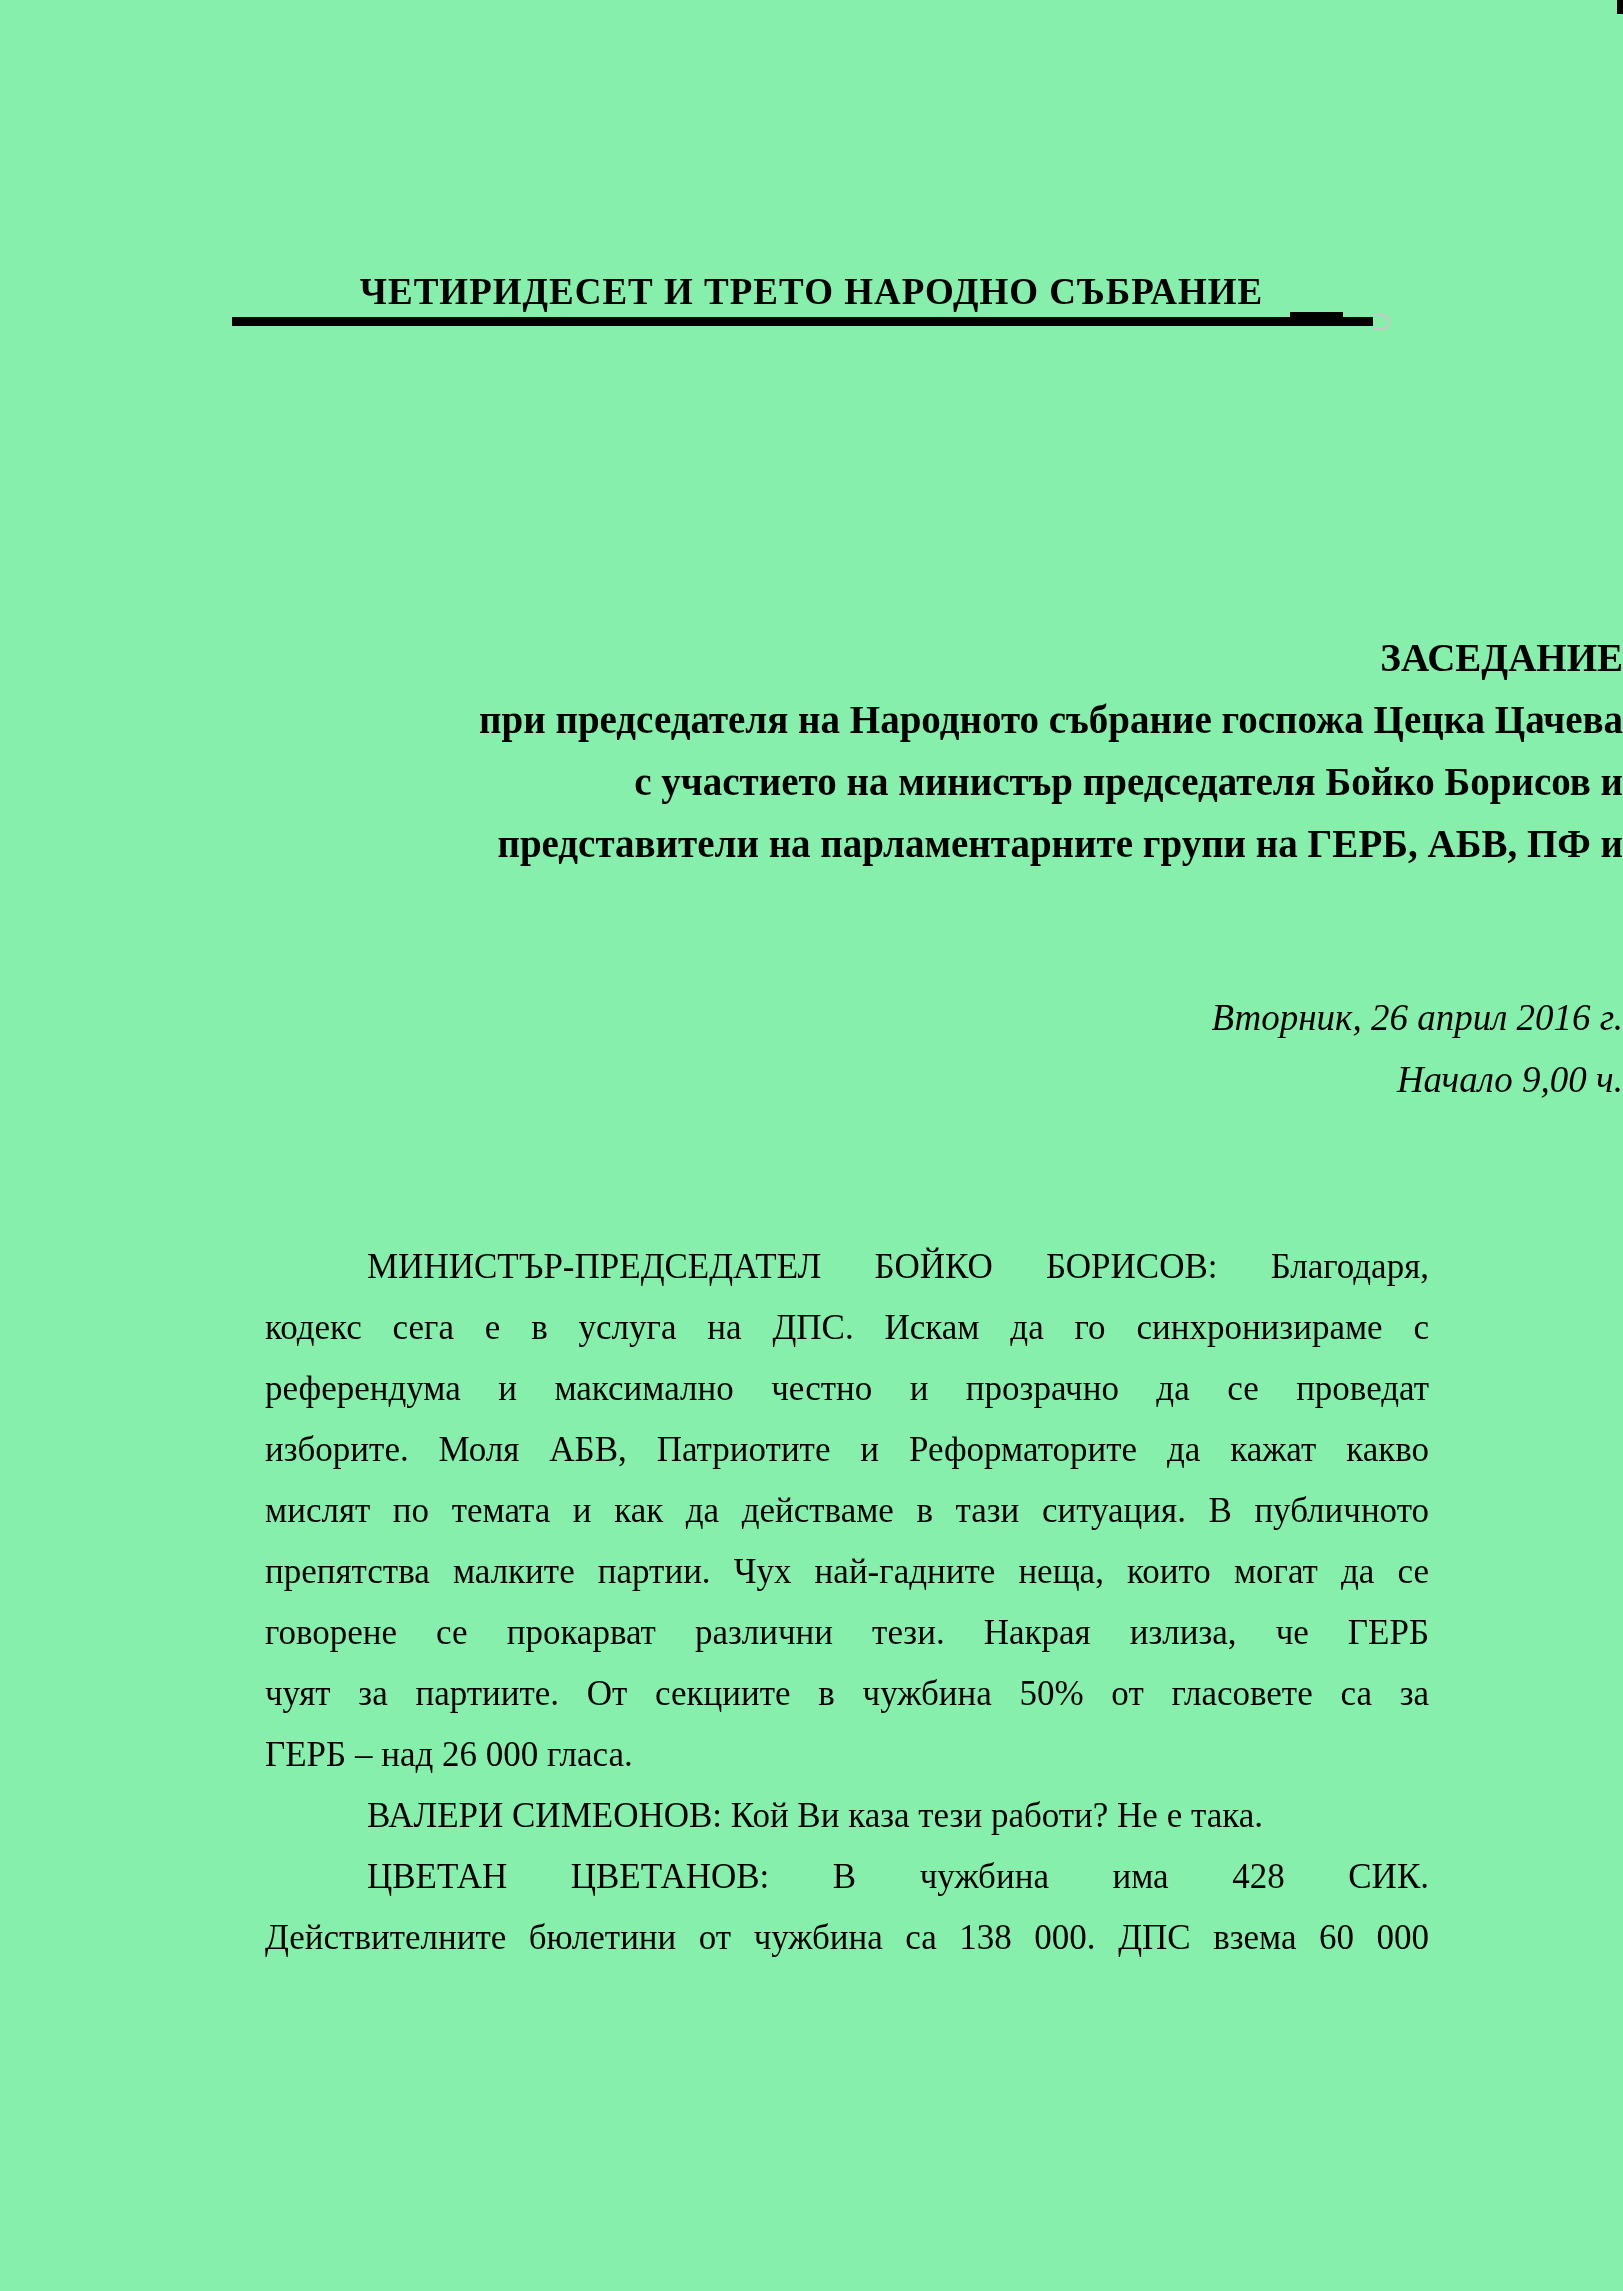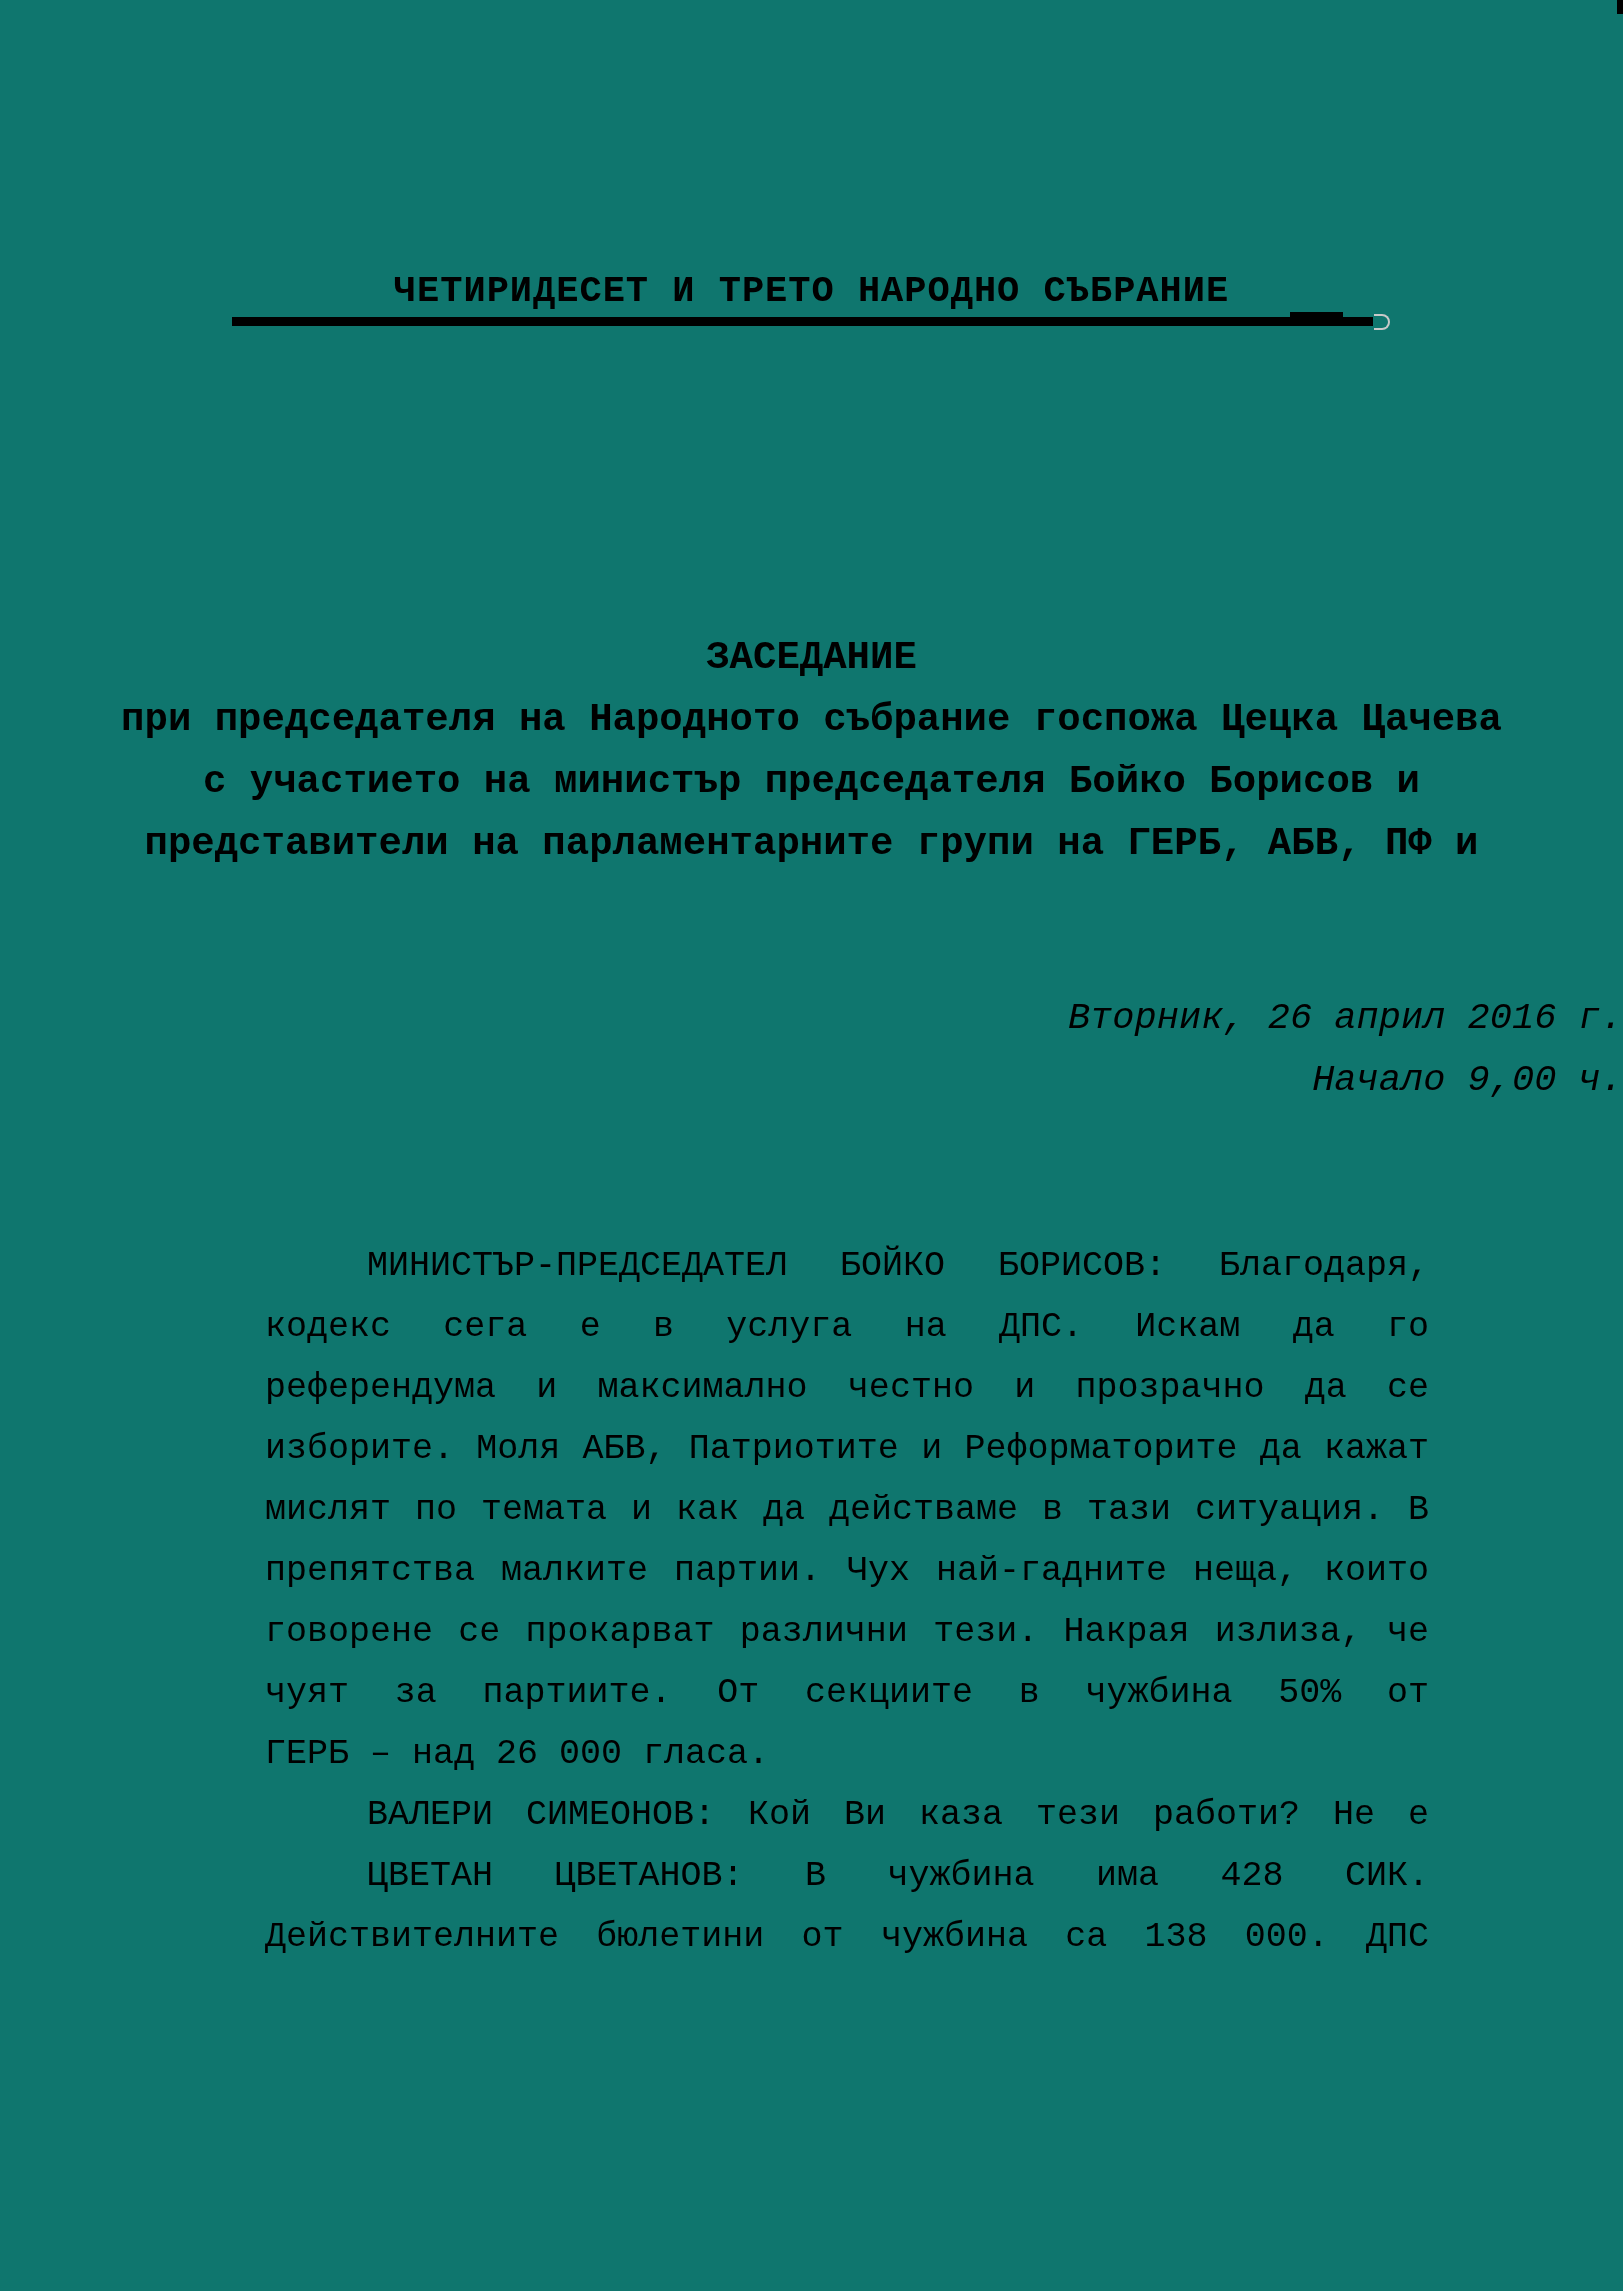--- a/index.html
+++ b/index.html
@@ -4,23 +4,23 @@
 <style>
   html, body {
     margin: 0;
     padding: 0;
     background: #ffffff;
   }
   .page {
     position: relative;
     width: 1623px;
     height: 2292px;
-    background: #0f766e;
+    background: #86efac;
     color: #000000;
-    font-family: Liberation Mono, monospace;
+    font-family: Liberation Serif, serif;
     overflow: hidden;
   }
   
   .doc-title {
     position: absolute;
     top: 272px;
     left: 0;
     width: 1623px;
     text-align: center;
     font-size: 37px;
@@ -63,21 +63,21 @@
     width: 5.9px;
     height: 13.7px;
     background: #000000;
   }
   
   .session-heading {
     position: absolute;
     top: 627px;
     left: 0;
     width: 1623px;
-    text-align: center;
+    text-align: right;
     font-size: 39px;
     font-weight: bold;
     line-height: 62px;
   }
   
   .session-when {
     position: absolute;
     top: 987px;
     left: 0;
     width: 1623px;

